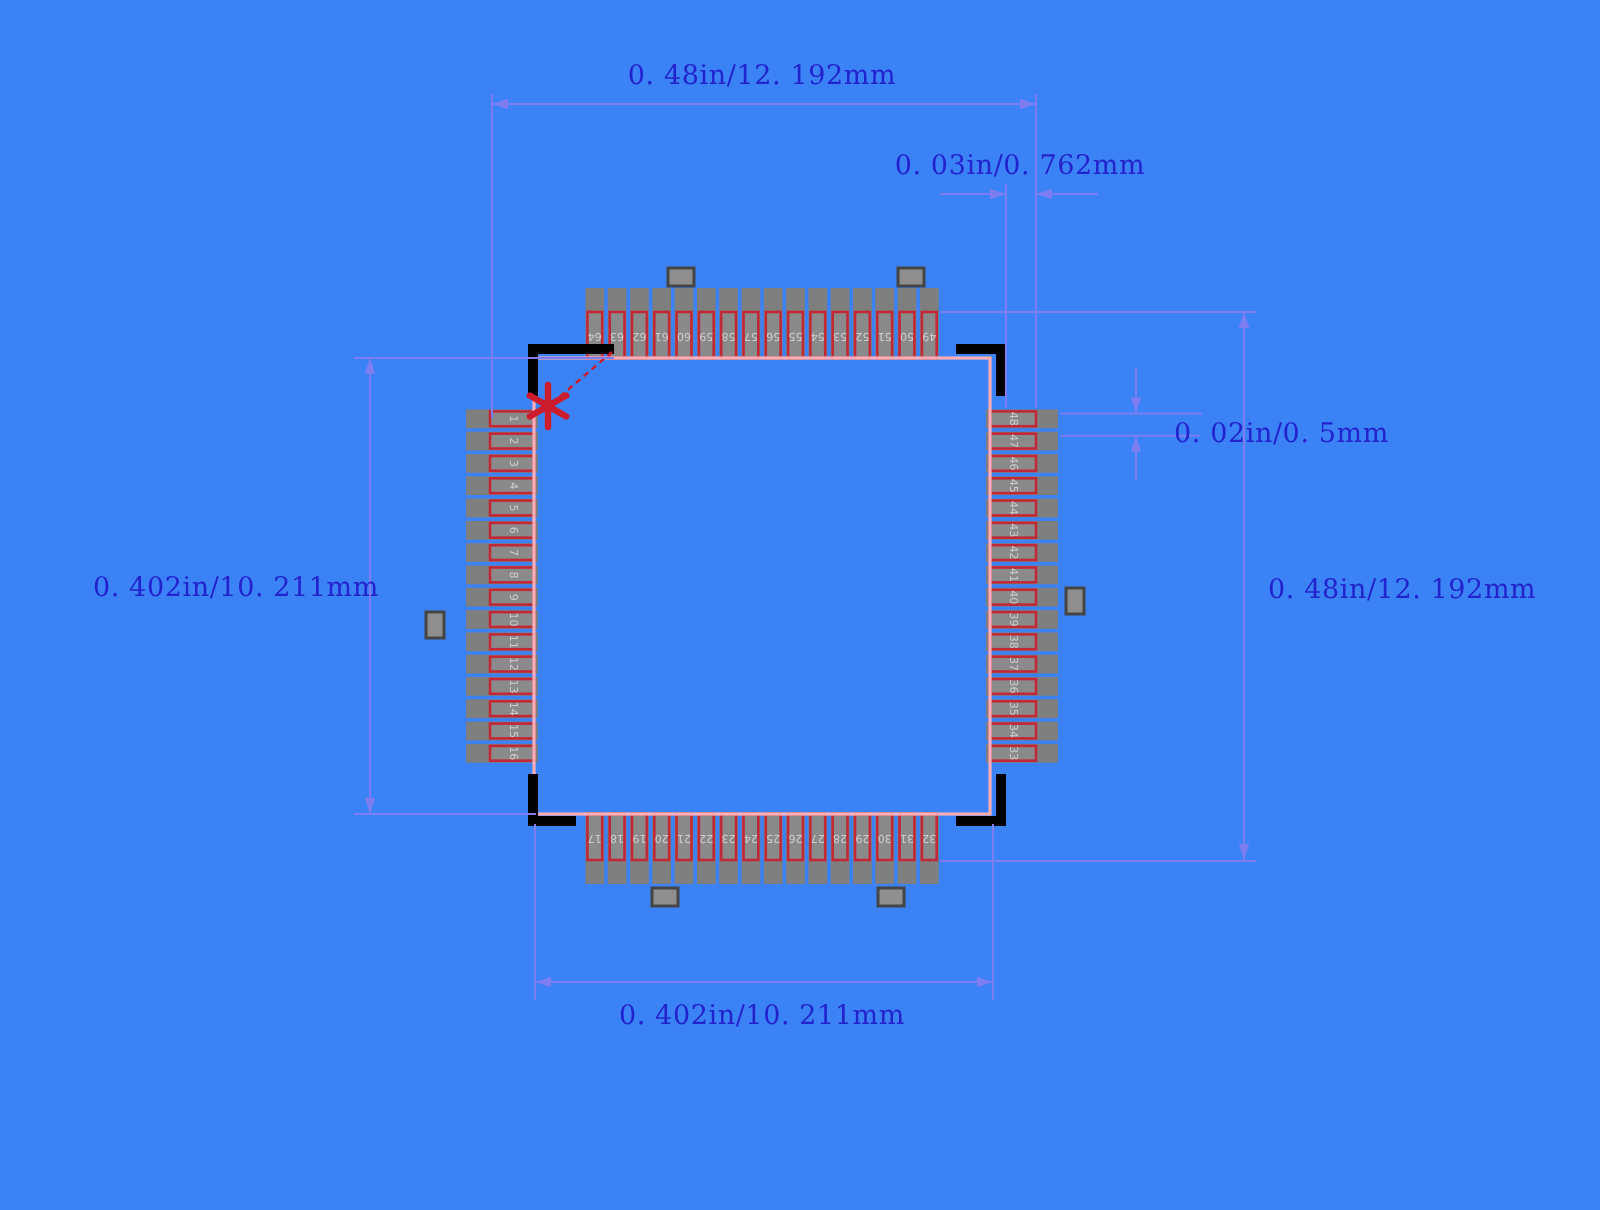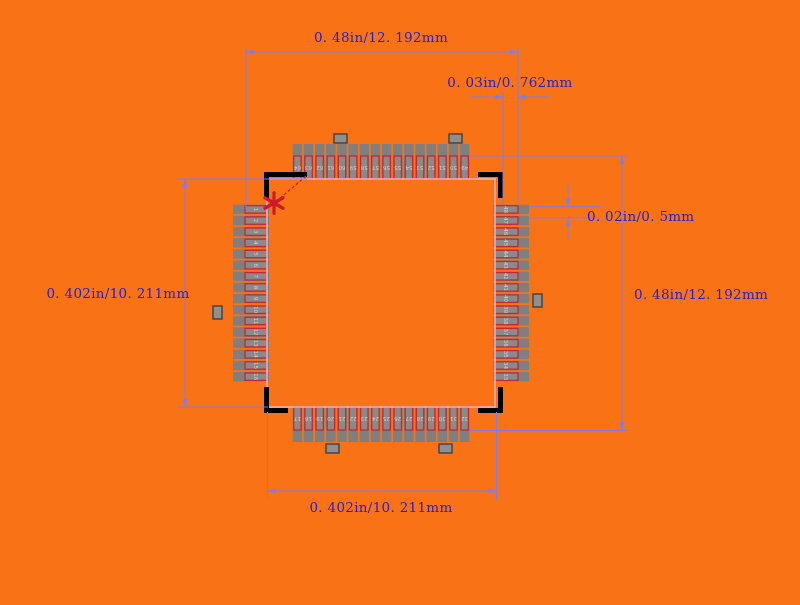--- a/index.html
+++ b/index.html
@@ -1,16 +1,16 @@
 <!DOCTYPE html>
 <html><head>
 <meta charset="utf-8">
 <style>
   html,body{margin:0;padding:0;background:#ffffff;}
-  .stage{position:relative;width:800px;height:605px;background:#f97316;overflow:hidden;}
+  .stage{position:relative;width:800px;height:605px;background:#3b82f6;overflow:hidden;}
   .dim-text{font-family:"DejaVu Serif","Liberation Serif",serif;font-size:13.5px;letter-spacing:0.3px;}
   .pin-num{font-family:"DejaVu Sans","Liberation Sans",sans-serif;font-size:5.5px;}
   svg{display:block;}
 </style>
 </head>
 <body>
 
 <div class="stage">
 <svg width="800" height="605" viewBox="0 0 800 605">
   <g id="layer-pads">

